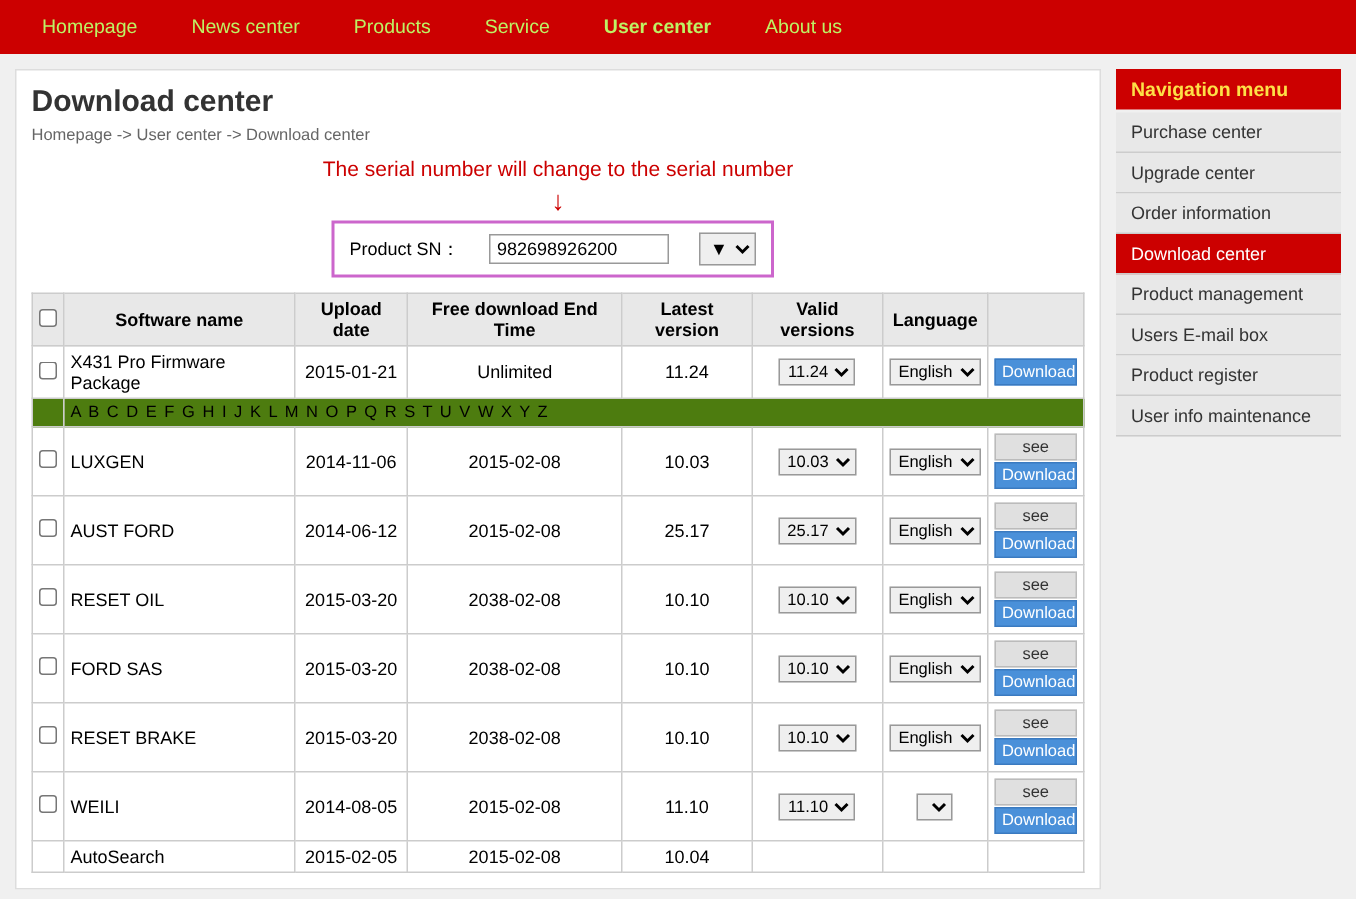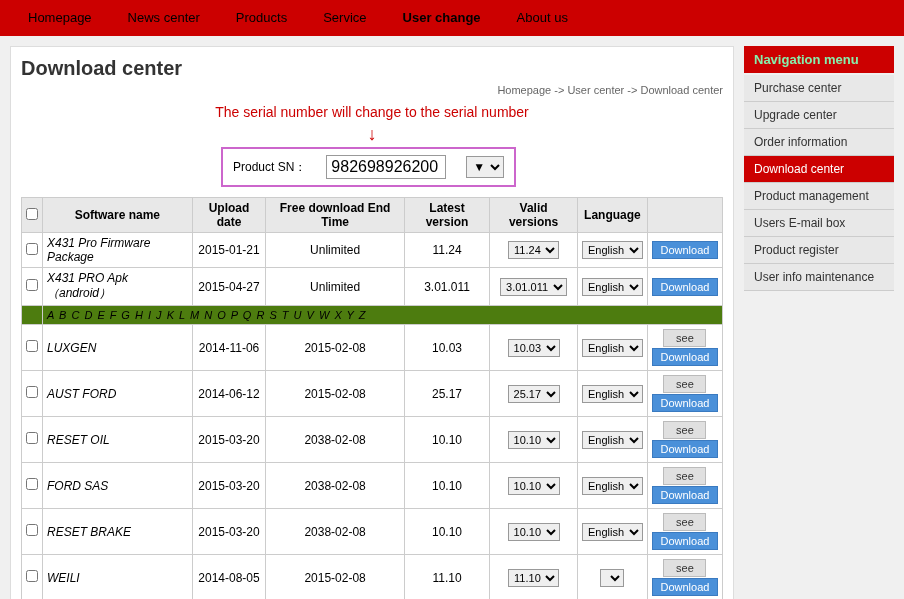--- a/index.html
+++ b/index.html
@@ -1,73 +1,73 @@
 <!DOCTYPE html>
 <html><head>
   <meta charset="utf-8">
   <style>
     * { box-sizing: border-box; margin: 0; padding: 0; font-family: Arial, sans-serif; font-size: 12px; }
     body { background: #f0f0f0; width: 904px; min-height: 599px; }
 
     
     .top-nav { background: #cc0000; display: flex; align-items: center; height: 36px; padding: 0 10px; }
-    .top-nav a { color: #000000; text-decoration: none; padding: 0 18px; font-size: 13px; line-height: 36px; }
+    .top-nav a { color: #bef264; text-decoration: none; padding: 0 18px; font-size: 13px; line-height: 36px; }
     .top-nav a.active { font-weight: bold; }
 
     
     .main-layout { display: flex; padding: 10px; gap: 10px; }
     .content-area { flex: 1; background: white; padding: 10px; border: 1px solid #ddd; }
     .sidebar { width: 150px; }
 
     
-    .breadcrumb { font-size: 11px; color: #666; margin-bottom: 8px; text-align: right; }
+    .breadcrumb { font-size: 11px; color: #666; margin-bottom: 8px; }
 
     
     .page-title { font-size: 20px; font-weight: bold; color: #333; margin-bottom: 4px; }
 
     
     .annotation { color: #cc0000; font-size: 14px; text-align: center; margin-bottom: 4px; }
     .arrow { text-align: center; color: #cc0000; font-size: 18px; margin-bottom: 2px; }
 
     
     .product-sn-box { border: 2px solid #cc66cc; padding: 6px 10px; display: inline-flex; align-items: center; gap: 20px; margin-bottom: 10px; margin-left: 200px; }
     .product-sn-box label { font-size: 12px; }
-    .product-sn-box input { border: 1px solid #999; padding: 2px 4px; width: 120px; font-size: 16px; }
+    .product-sn-box input { border: 1px solid #999; padding: 2px 4px; width: 120px; font-size: 12px; }
     .product-sn-box select { border: 1px solid #999; padding: 2px; font-size: 12px; }
 
     
     table { width: 100%; border-collapse: collapse; font-size: 11px; }
     table th, table td { border: 1px solid #ccc; padding: 3px 4px; text-align: center; vertical-align: middle; }
     table th { background: #e8e8e8; font-weight: bold; }
-    table td:nth-child(2) { text-align: left; font-style: italic; }
+    table td:nth-child(2) { text-align: left; }
     .alphabet-row td { background: #4d7c0f; font-size: 11px; letter-spacing: 1px; }
 
     
-    .btn-download { background: #4a90d9; color: white; border: 1px solid #3a7ac0; padding: 2px 4px; cursor: pointer; font-size: 11px; display: block; margin: 1px auto; width: 66px; }
-    .btn-see { background: #e0e0e0; color: #333; border: 1px solid #bbb; padding: 2px 4px; cursor: pointer; font-size: 11px; display: block; margin: 1px auto; width: 43px; }
+    .btn-download { background: #4a90d9; color: white; border: 1px solid #3a7ac0; padding: 2px 4px; cursor: pointer; font-size: 11px; display: block; margin: 1px auto; width: 55px; }
+    .btn-see { background: #e0e0e0; color: #333; border: 1px solid #bbb; padding: 2px 4px; cursor: pointer; font-size: 11px; display: block; margin: 1px auto; width: 55px; }
 
     select.version-select { font-size: 11px; padding: 1px; border: 1px solid #999; }
     select.lang-select { font-size: 11px; padding: 1px; border: 1px solid #999; }
 
     
-    .sidebar-title { background: #cc0000; color: #86efac; padding: 6px 10px; font-size: 13px; font-weight: bold; margin-bottom: 2px; }
+    .sidebar-title { background: #cc0000; color: #fde047; padding: 6px 10px; font-size: 13px; font-weight: bold; margin-bottom: 2px; }
     .sidebar-item { background: #e8e8e8; color: #333; padding: 6px 10px; font-size: 12px; cursor: pointer; border-bottom: 1px solid #ccc; }
     .sidebar-item.active { background: #cc0000; color: white; }
 
     input[type="checkbox"] { width: 12px; height: 12px; }
   </style>
 </head>
 <body>
 
 <nav class="top-nav">
   <a>Homepage</a>
   <a>News center</a>
   <a>Products</a>
   <a>Service</a>
-  <a class="active">User change</a>
+  <a class="active">User center</a>
   <a>About us</a>
 </nav>
 
 <div class="main-layout">
 
   <div class="content-area">
     <div class="page-title">Download center</div>
     <div class="breadcrumb">Homepage -&gt; User center -&gt; Download center</div>
 
     
@@ -107,36 +107,20 @@
             <select class="version-select"><option>11.24</option></select>
           </td>
           <td>
             <select class="lang-select"><option>English</option></select>
           </td>
           <td>
             <button class="btn-download">Download</button>
           </td>
         </tr>
 
-        <tr>
-          <td><input type="checkbox" style=""></td>
-          <td>X431 PRO Apk（android）</td>
-          <td>2015-04-27</td>
-          <td>Unlimited</td>
-          <td>3.01.011</td>
-          <td>
-            <select class="version-select"><option>3.01.011</option></select>
-          </td>
-          <td>
-            <select class="lang-select"><option>English</option></select>
-          </td>
-          <td>
-            <button class="btn-download">Download</button>
-          </td>
-        </tr>
 
         <tr class="alphabet-row">
           <td></td>
           <td colspan="7">A B C D E F G H I J K L M N O P Q R S T U V W X Y Z</td>
         </tr>
 
         <tr>
           <td><input type="checkbox" style=""></td>
           <td>LUXGEN</td>
           <td>2014-11-06</td>

